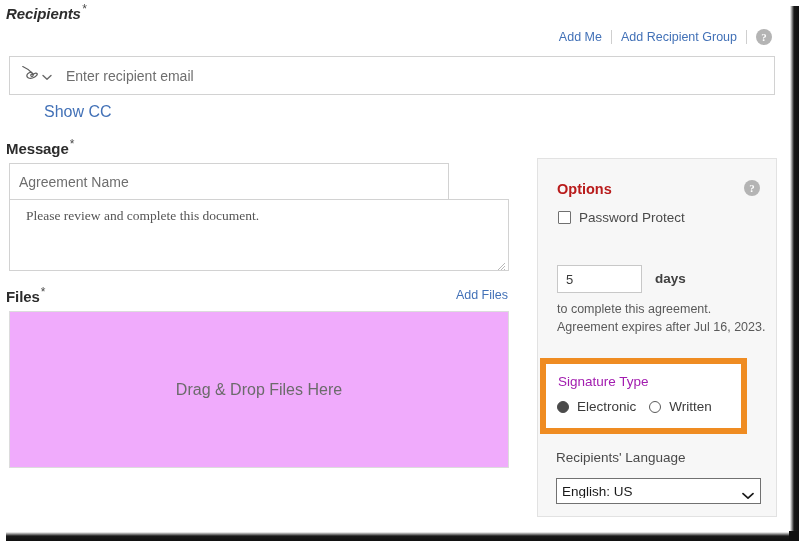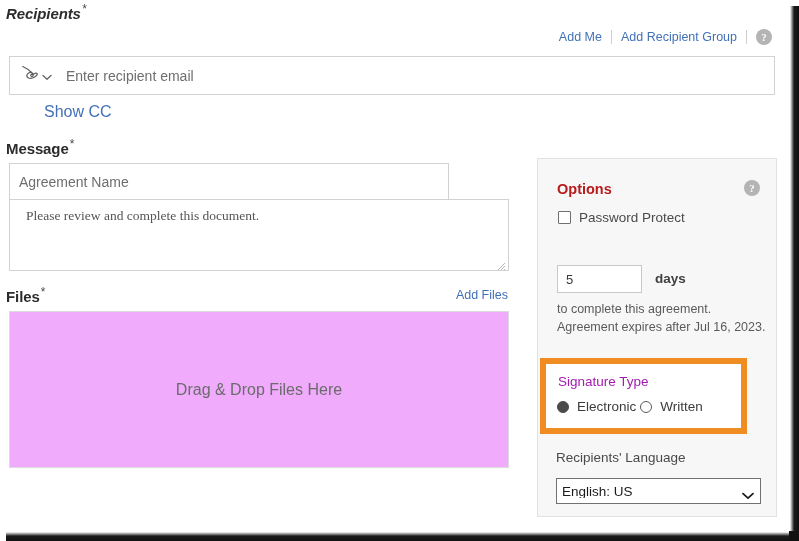--- a/index.html
+++ b/index.html
@@ -334,21 +334,21 @@
     top: 10px;
     font-size: 13.5px;
     color: #a21caf;
   }
   #signature-type-options {
     position: absolute;
     left: 11px;
     top: 35px;
     display: flex;
     align-items: flex-start;
-    gap: 4px;
+    gap: 13px;
   }
   .radio-row {
     display: flex;
     align-items: center;
     gap: 8px;
     cursor: pointer;
   }
   .radio-circle {
     width: 12px;
     height: 12px;

